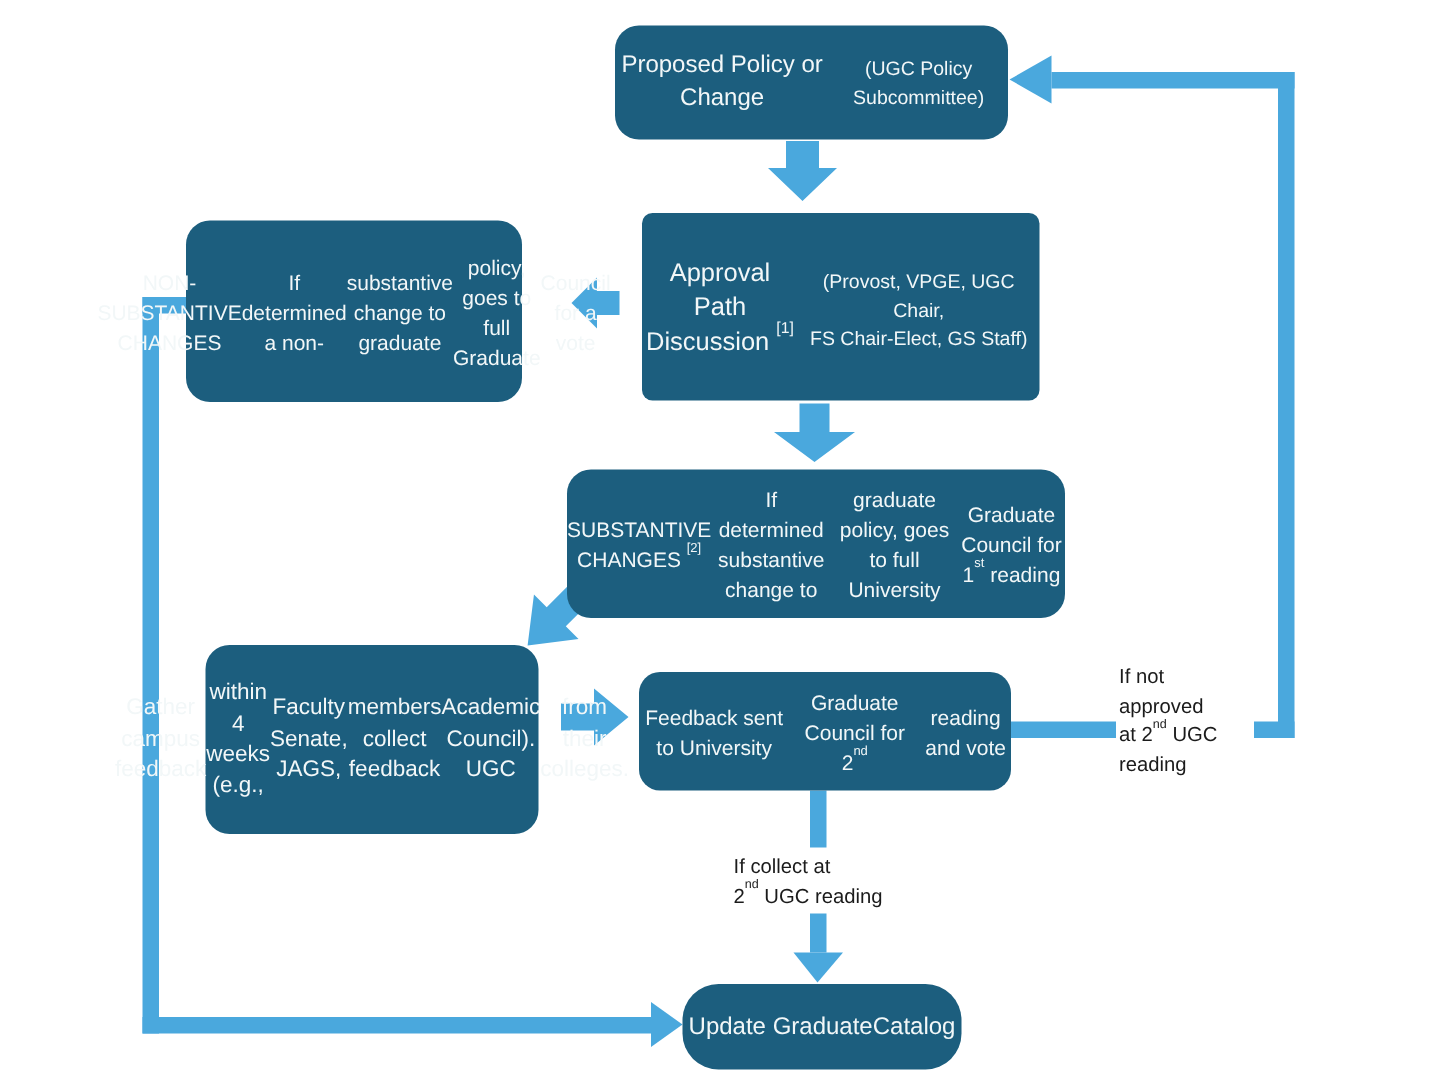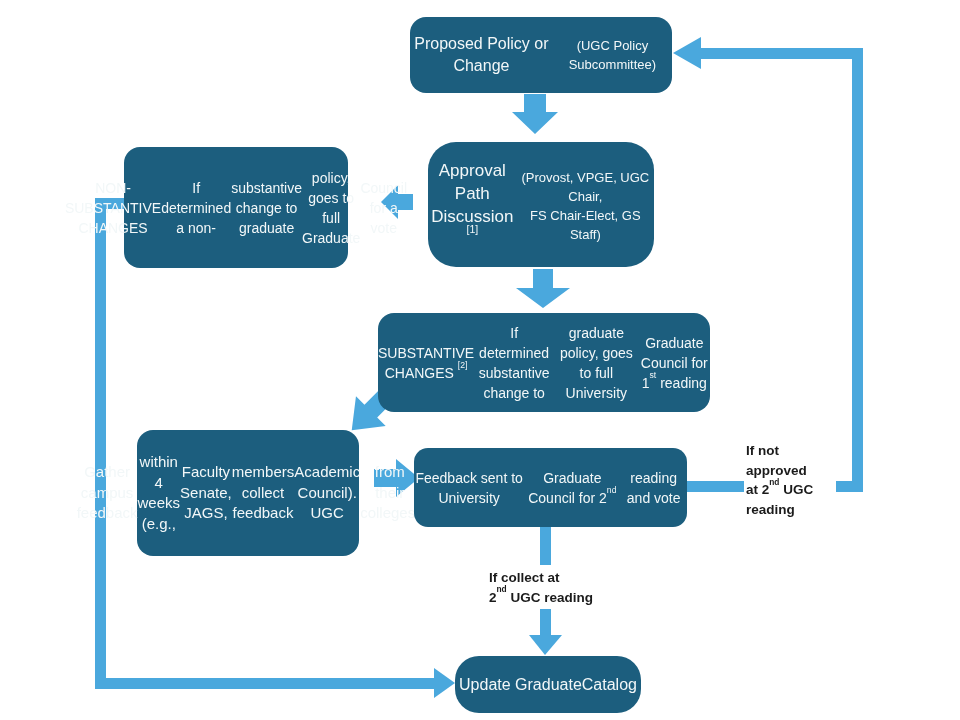--- a/index.html
+++ b/index.html
@@ -15,29 +15,29 @@
   svg.arrows { position:absolute; left:0; top:0; pointer-events:none; }
   .node {
     position:absolute; background:var(--node_fill); color:var(--node_text);
     display:flex; flex-direction:row; align-items:center; justify-content:center;
     text-align:center;
   }
   .node sup, .lbl sup { font-size:0.62em; position:relative; top:-0.45em; line-height:0; }
   #n-proposed { left:410px; top:17px; width:262px; height:76px; border-radius:16px; }
   #n-proposed .title { font-size:16px; line-height:22px; }
   #n-proposed .subtitle { font-size:13px; line-height:19px; }
-  #n-approval { left:428px; top:142px; width:226px; height:125px; border-radius:28px; }
+  #n-approval { left:428px; top:142px; width:265px; height:125px; border-radius:7px; }
   #n-approval .title { font-size:17px; line-height:23px; }
   #n-approval .subtitle { font-size:13px; line-height:19px; margin-top:3px; }
   #n-nonsub { left:124px; top:147px; width:224px; height:121px; border-radius:16px; font-size:14px; line-height:20px; }
   #n-substantive { left:378px; top:313px; width:332px; height:99px; border-radius:16px; font-size:14px; line-height:20px; }
   #n-gather { left:137px; top:430px; width:222px; height:126px; border-radius:16px; font-size:15px; line-height:20.5px; }
-  #n-feedback { left:414px; top:448px; width:273px; height:79px; border-radius:14px; font-size:14px; line-height:20px; }
+  #n-feedback { left:426px; top:448px; width:248px; height:79px; border-radius:14px; font-size:14px; line-height:20px; }
   #n-update { left:455px; top:656px; width:186px; height:57px; border-radius:24px; font-size:16px; line-height:24px; }
-  .lbl { position:absolute; color:var(--label_text); font-size:13.5px; line-height:19.5px;font-weight:bold; }
+  .lbl { position:absolute; color:var(--label_text); font-size:13.5px; line-height:19.5px; }
   #label-not-approved { left:746px; top:441px; }
   #label-approved { left:489px; top:568px; }
 </style>
 </head>
 <body>
 
 <div class="canvas">
 
   <svg class="arrows" width="960" height="720" viewBox="0 0 960 720">
 

